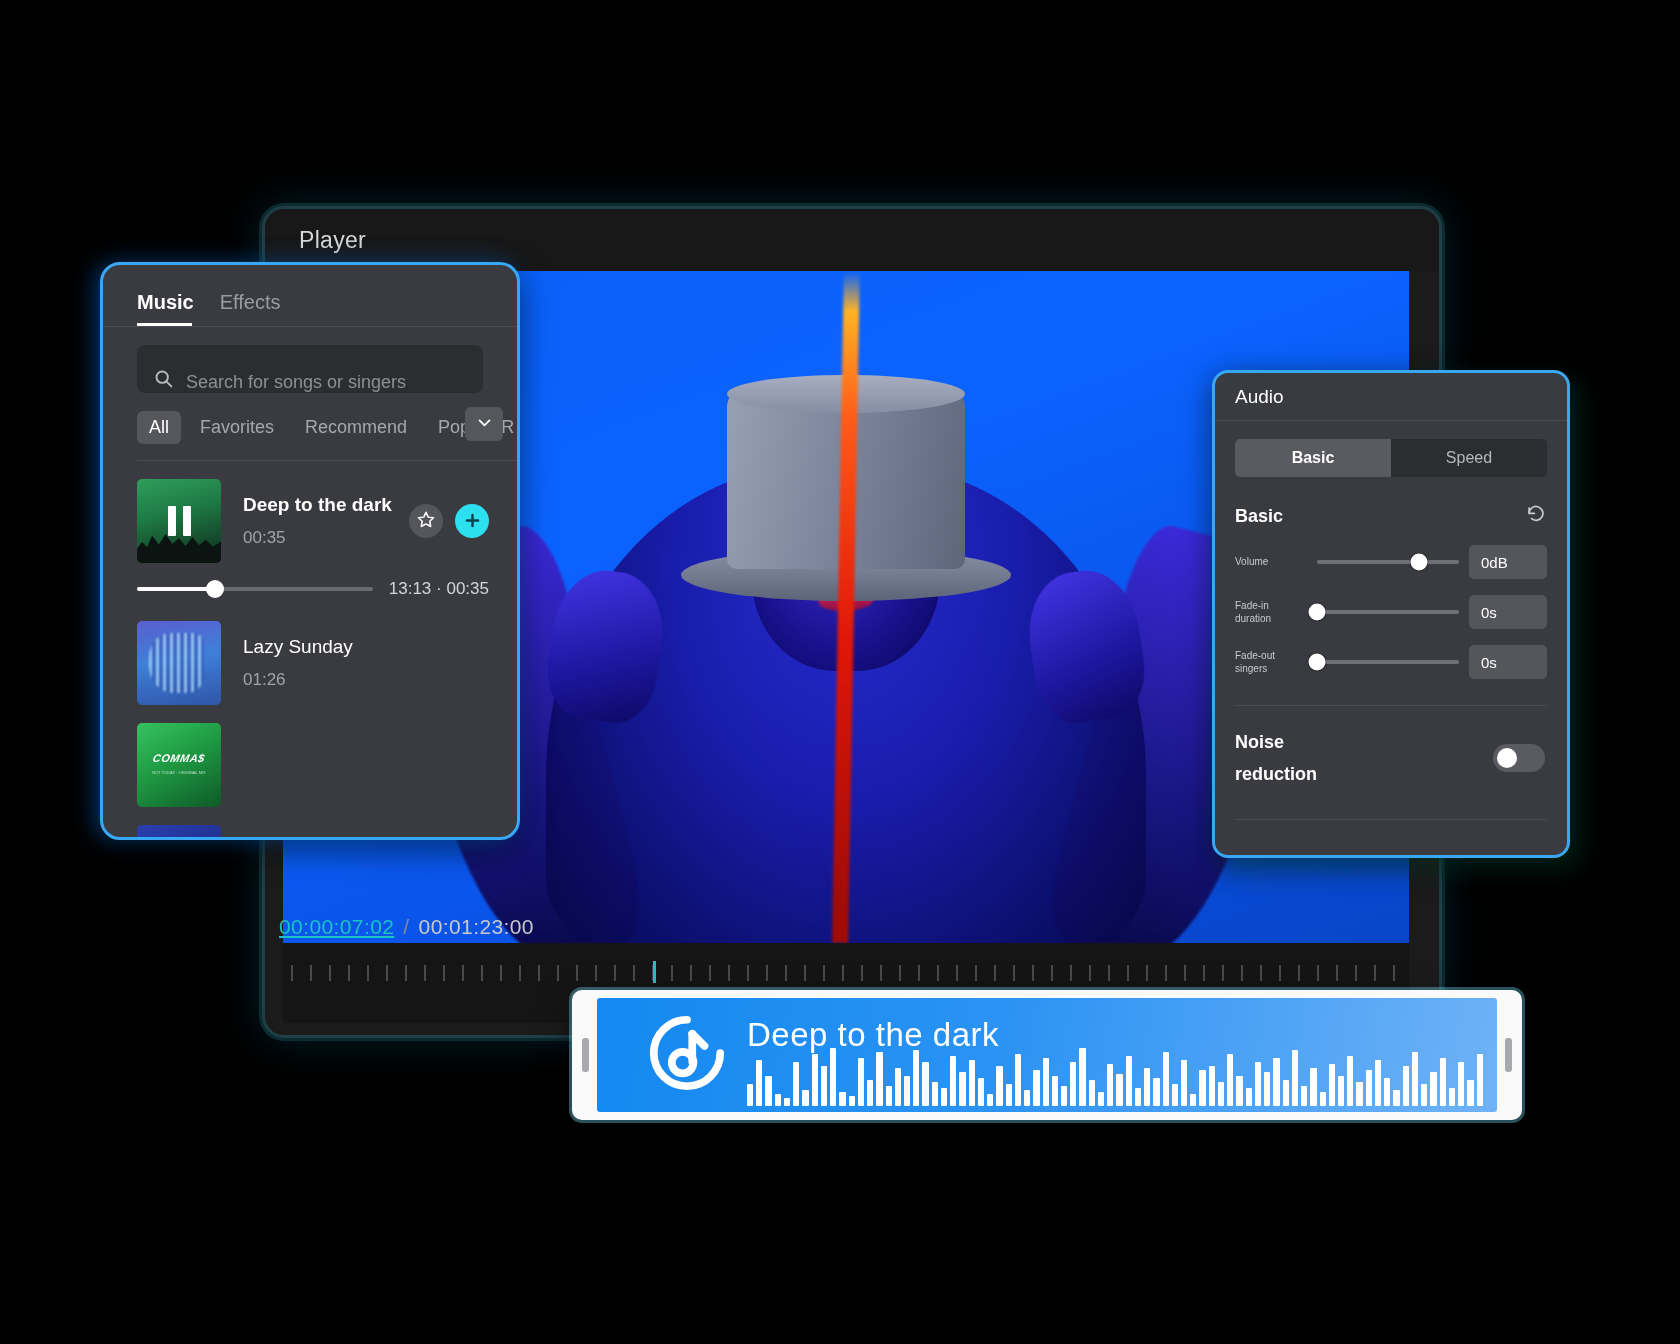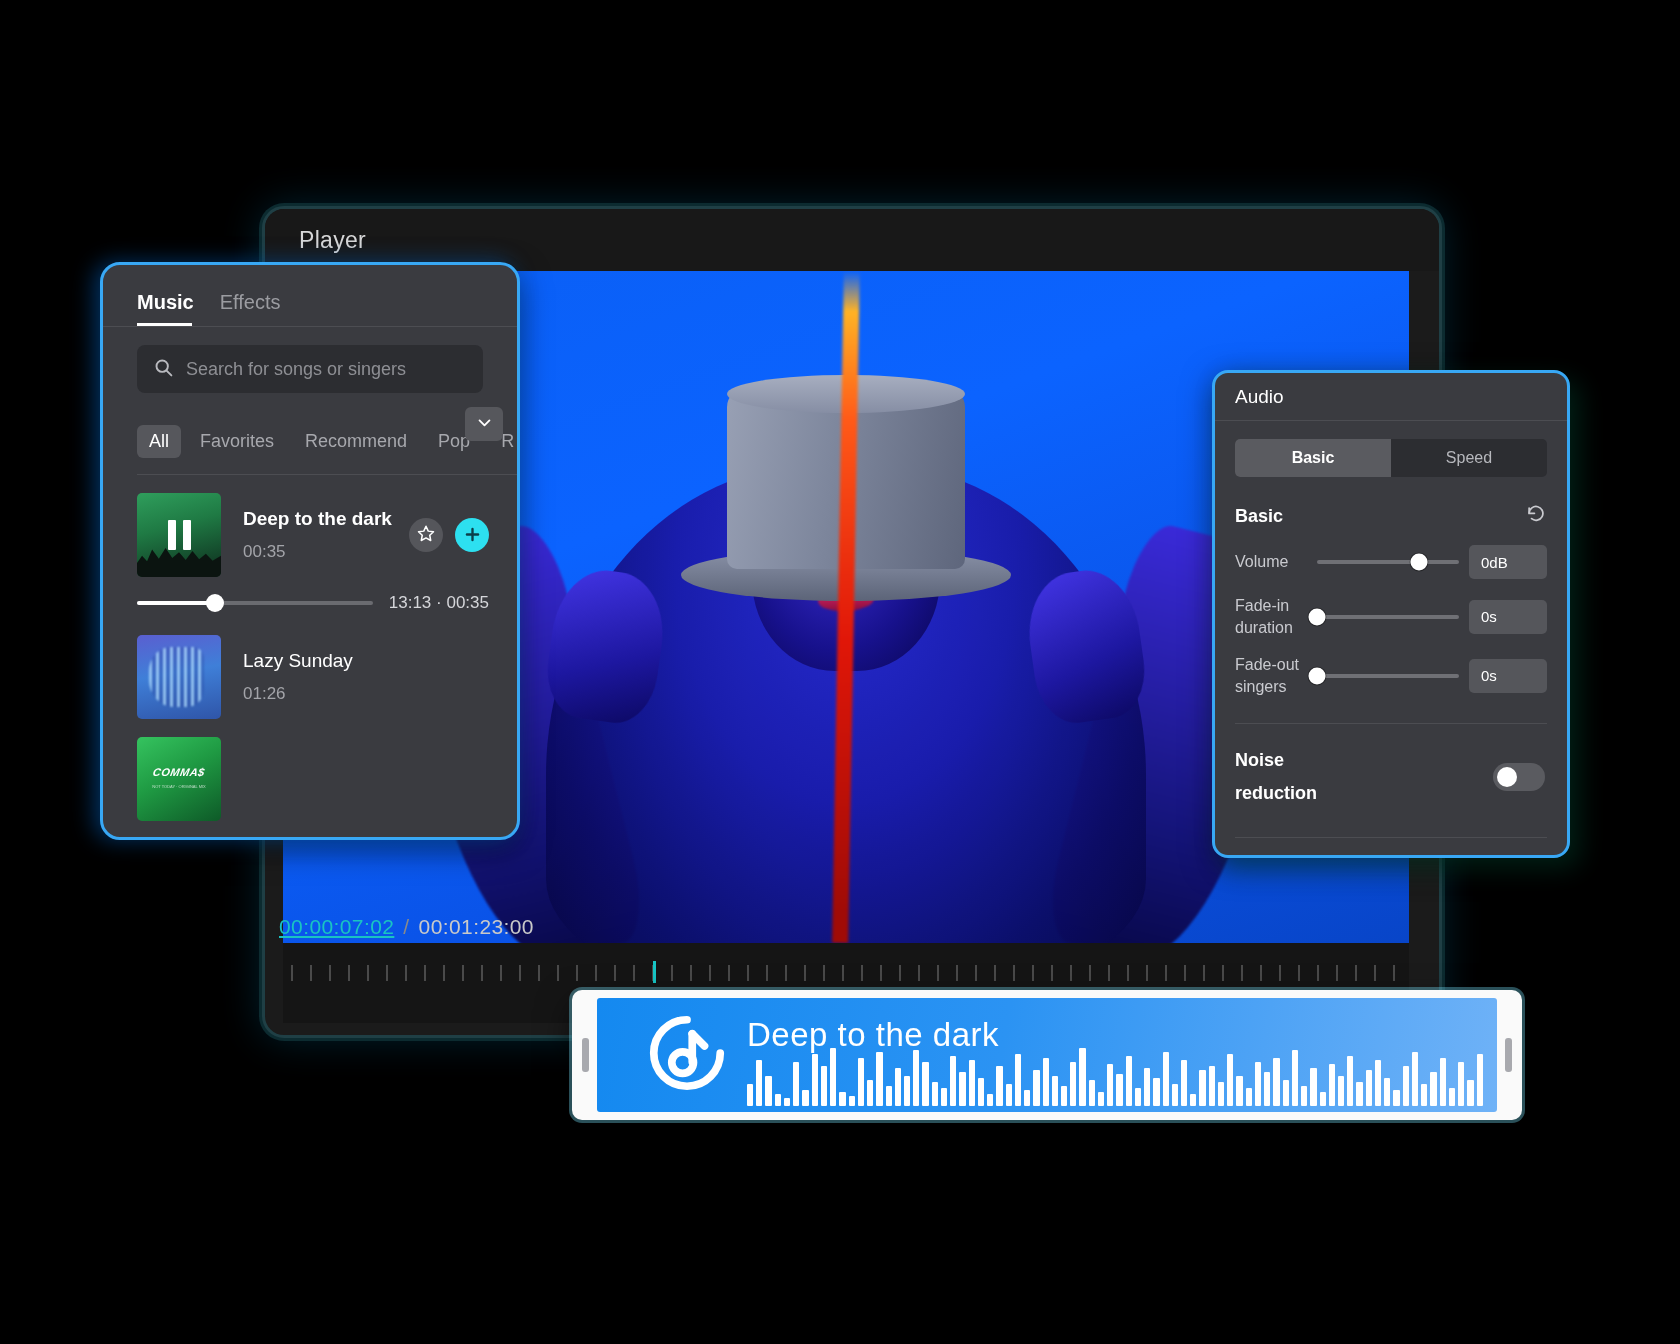--- a/index.html
+++ b/index.html
@@ -119,28 +119,28 @@
   }
   #music-tabs { display:flex; gap:26px; padding:26px 48px 0 34px; }
   .mtab { color:#9b9ca1; font-size:20px; padding-bottom:12px; position:relative; }
   .mtab.active { color:#fff; font-weight:bold; }
   .mtab.active::after {
     content:""; position:absolute; left:0; right:2px; bottom:0; height:3px; background:#fff;
   }
   #music-tabs-rule { height:1px; background:#4c4d52; margin:0 0 0 0; }
   #search-wrap { padding:18px 34px 0 34px; }
   #search-box {
-    display:flex; align-items:center; gap:12px;
+    display:flex; align-items:flex-end; gap:12px;
     height:48px; background:#2c2d31; border-radius:8px; padding:0 16px;
   }
   #search-box svg { flex:none; }
   #search-input-text { color:#8e8f94; font-size:18px; }
   #filter-row {
     display:flex; align-items:center; gap:7px;
-    padding:32px 0 16px 34px; position:relative;
+    padding:18px 0 16px 34px; position:relative;
   }
   .chip { color:#a7a8ad; font-size:18px; padding:6px 12px; border-radius:6px; white-space:nowrap; }
   .chip.active { background:#56575c; color:#fff; }
   #chip-dropdown {
     position:absolute; right:14px; top:14px; width:38px; height:34px;
     background:#56575c; border-radius:6px; display:flex; align-items:center; justify-content:center;
   }
   #list-rule { height:1px; background:#4c4d52; margin:0 0 0 34px; }
   #song-list { padding:0 0 0 34px; }
   .song-row { display:flex; align-items:center; gap:22px; padding:18px 0 0 0; position:relative; }
@@ -205,21 +205,21 @@
   #audio-title { color:#fff; font-size:19px; }
   #audio-segmented {
     margin:18px 20px 0 20px; height:38px; display:flex; background:#2c2d31; border-radius:5px; overflow:hidden;
   }
   .seg { flex:1; display:flex; align-items:center; justify-content:center; font-size:16px; color:#b7b8bd; }
   .seg.active { background:#5a5b60; color:#fff; font-weight:bold; }
   #basic-head { display:flex; align-items:center; justify-content:space-between;
     padding:26px 20px 0 20px; }
   #basic-head-label { color:#fff; font-size:18px; font-weight:bold; }
   .ctl-row { display:flex; align-items:center; padding:16px 20px 0 20px; gap:10px; }
-  .ctl-label { width:72px; color:#c9cacf; font-size:16px; line-height:1.35; flex:none; }
+  .ctl-label { width:72px; color:#c9cacf; font-size:10px; line-height:1.35; flex:none; }
   .ctl-slider { position:relative; flex:1; height:4px; background:#6f7075; border-radius:2px; }
   .ctl-knob { position:absolute; top:50%; width:17px; height:17px; border-radius:50%; background:#fff;
     transform:translate(-50%,-50%); box-shadow:0 0 0 1px rgba(0,0,0,.35); }
   .ctl-value {
     width:78px; height:34px; flex:none; background:#55565b; border-radius:5px;
     display:flex; align-items:center; padding-left:12px; color:#fff; font-size:15px;
   }
   #audio-divider { height:1px; background:#4c4d52; margin:26px 20px 0 20px; }
   #noise-row { display:flex; align-items:center; justify-content:space-between;
     padding:20px 22px 0 20px; }

